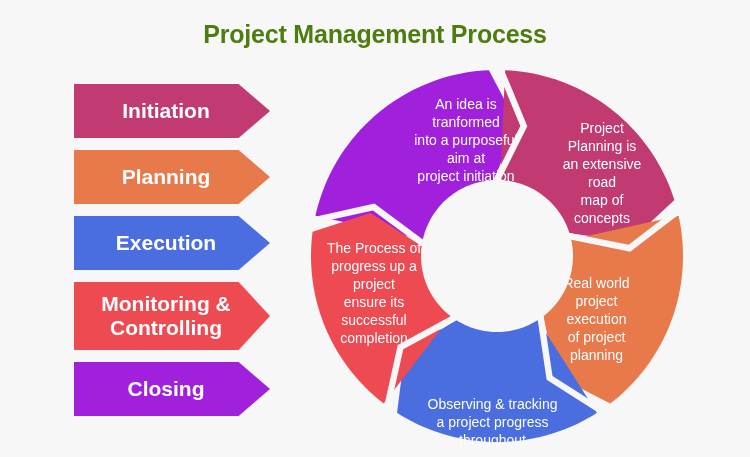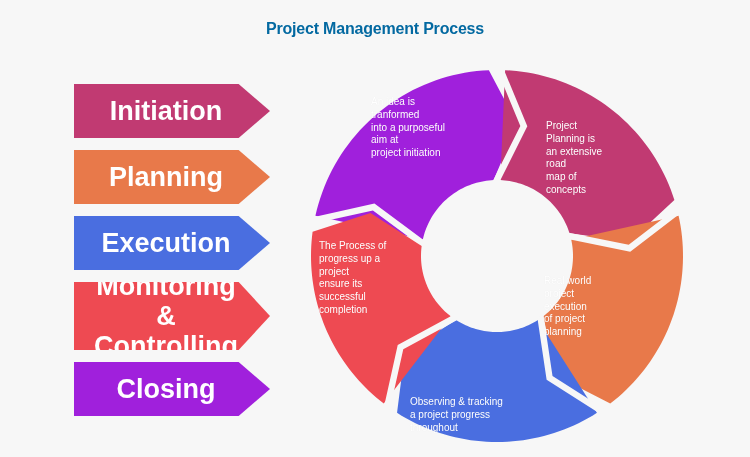--- a/index.html
+++ b/index.html
@@ -13,43 +13,43 @@
     font-family: "Liberation Sans", sans-serif;
     position: relative;
   }
 
   #page-title {
     position: absolute;
     left: 0;
     top: 20px;
     width: 750px;
     text-align: center;
-    font-size: 16px;
+    font-size: 25px;
     font-weight: bold;
-    color: #0369a1;
+    color: #4d7c0f;
     letter-spacing: -0.2px;
   }
 
   
   #legend {
     position: absolute;
     left: 74px;
     top: 84px;
     width: 210px;
   }
   .legend-item {
     position: relative;
     width: 196px;
     display: flex;
     align-items: center;
     justify-content: center;
     text-align: center;
     color: #ffffff;
     font-weight: bold;
-    font-size: 27px;
+    font-size: 21px;
     line-height: 1.12;
     margin-bottom: 12px;
     padding: 0 22px 0 10px;
     clip-path: polygon(0 0, 84% 0, 100% 50%, 84% 100%, 0 100%);
     -webkit-clip-path: polygon(0 0, 84% 0, 100% 50%, 84% 100%, 0 100%);
     filter: drop-shadow(0 1px 1px rgba(0,0,0,0.13));
   }
   .legend-item.h1 { height: 54px; }
   .legend-item.h2 { height: 68px; }
 
@@ -58,23 +58,23 @@
     position: absolute;
     left: 311px;
     top: 70px;
     width: 372px;
     height: 372px;
   }
   #donut-svg { display: block; width: 372px; height: 372px; }
   .seg-label {
     position: absolute;
     color: #ffffff;
-    font-size: 10px;
+    font-size: 14px;
     line-height: 1.28;
-    text-align: left;
+    text-align: center;
     white-space: pre-line;
     pointer-events: none;
     text-shadow: 0 0 1px rgba(0,0,0,0.08);
   }
   #lbl-0 { left: 60px;  top: 26px;  width: 190px; }
   #lbl-1 { left: 235px; top: 50px;  width: 112px; }
   #lbl-2 { left: 233px; top: 205px; width: 105px; }
   #lbl-3 { left: 99px;  top: 290px; width: 165px; margin-top: 36px; }
   #lbl-4 { left: 8px;   top: 170px; width: 110px; }
 </style>

